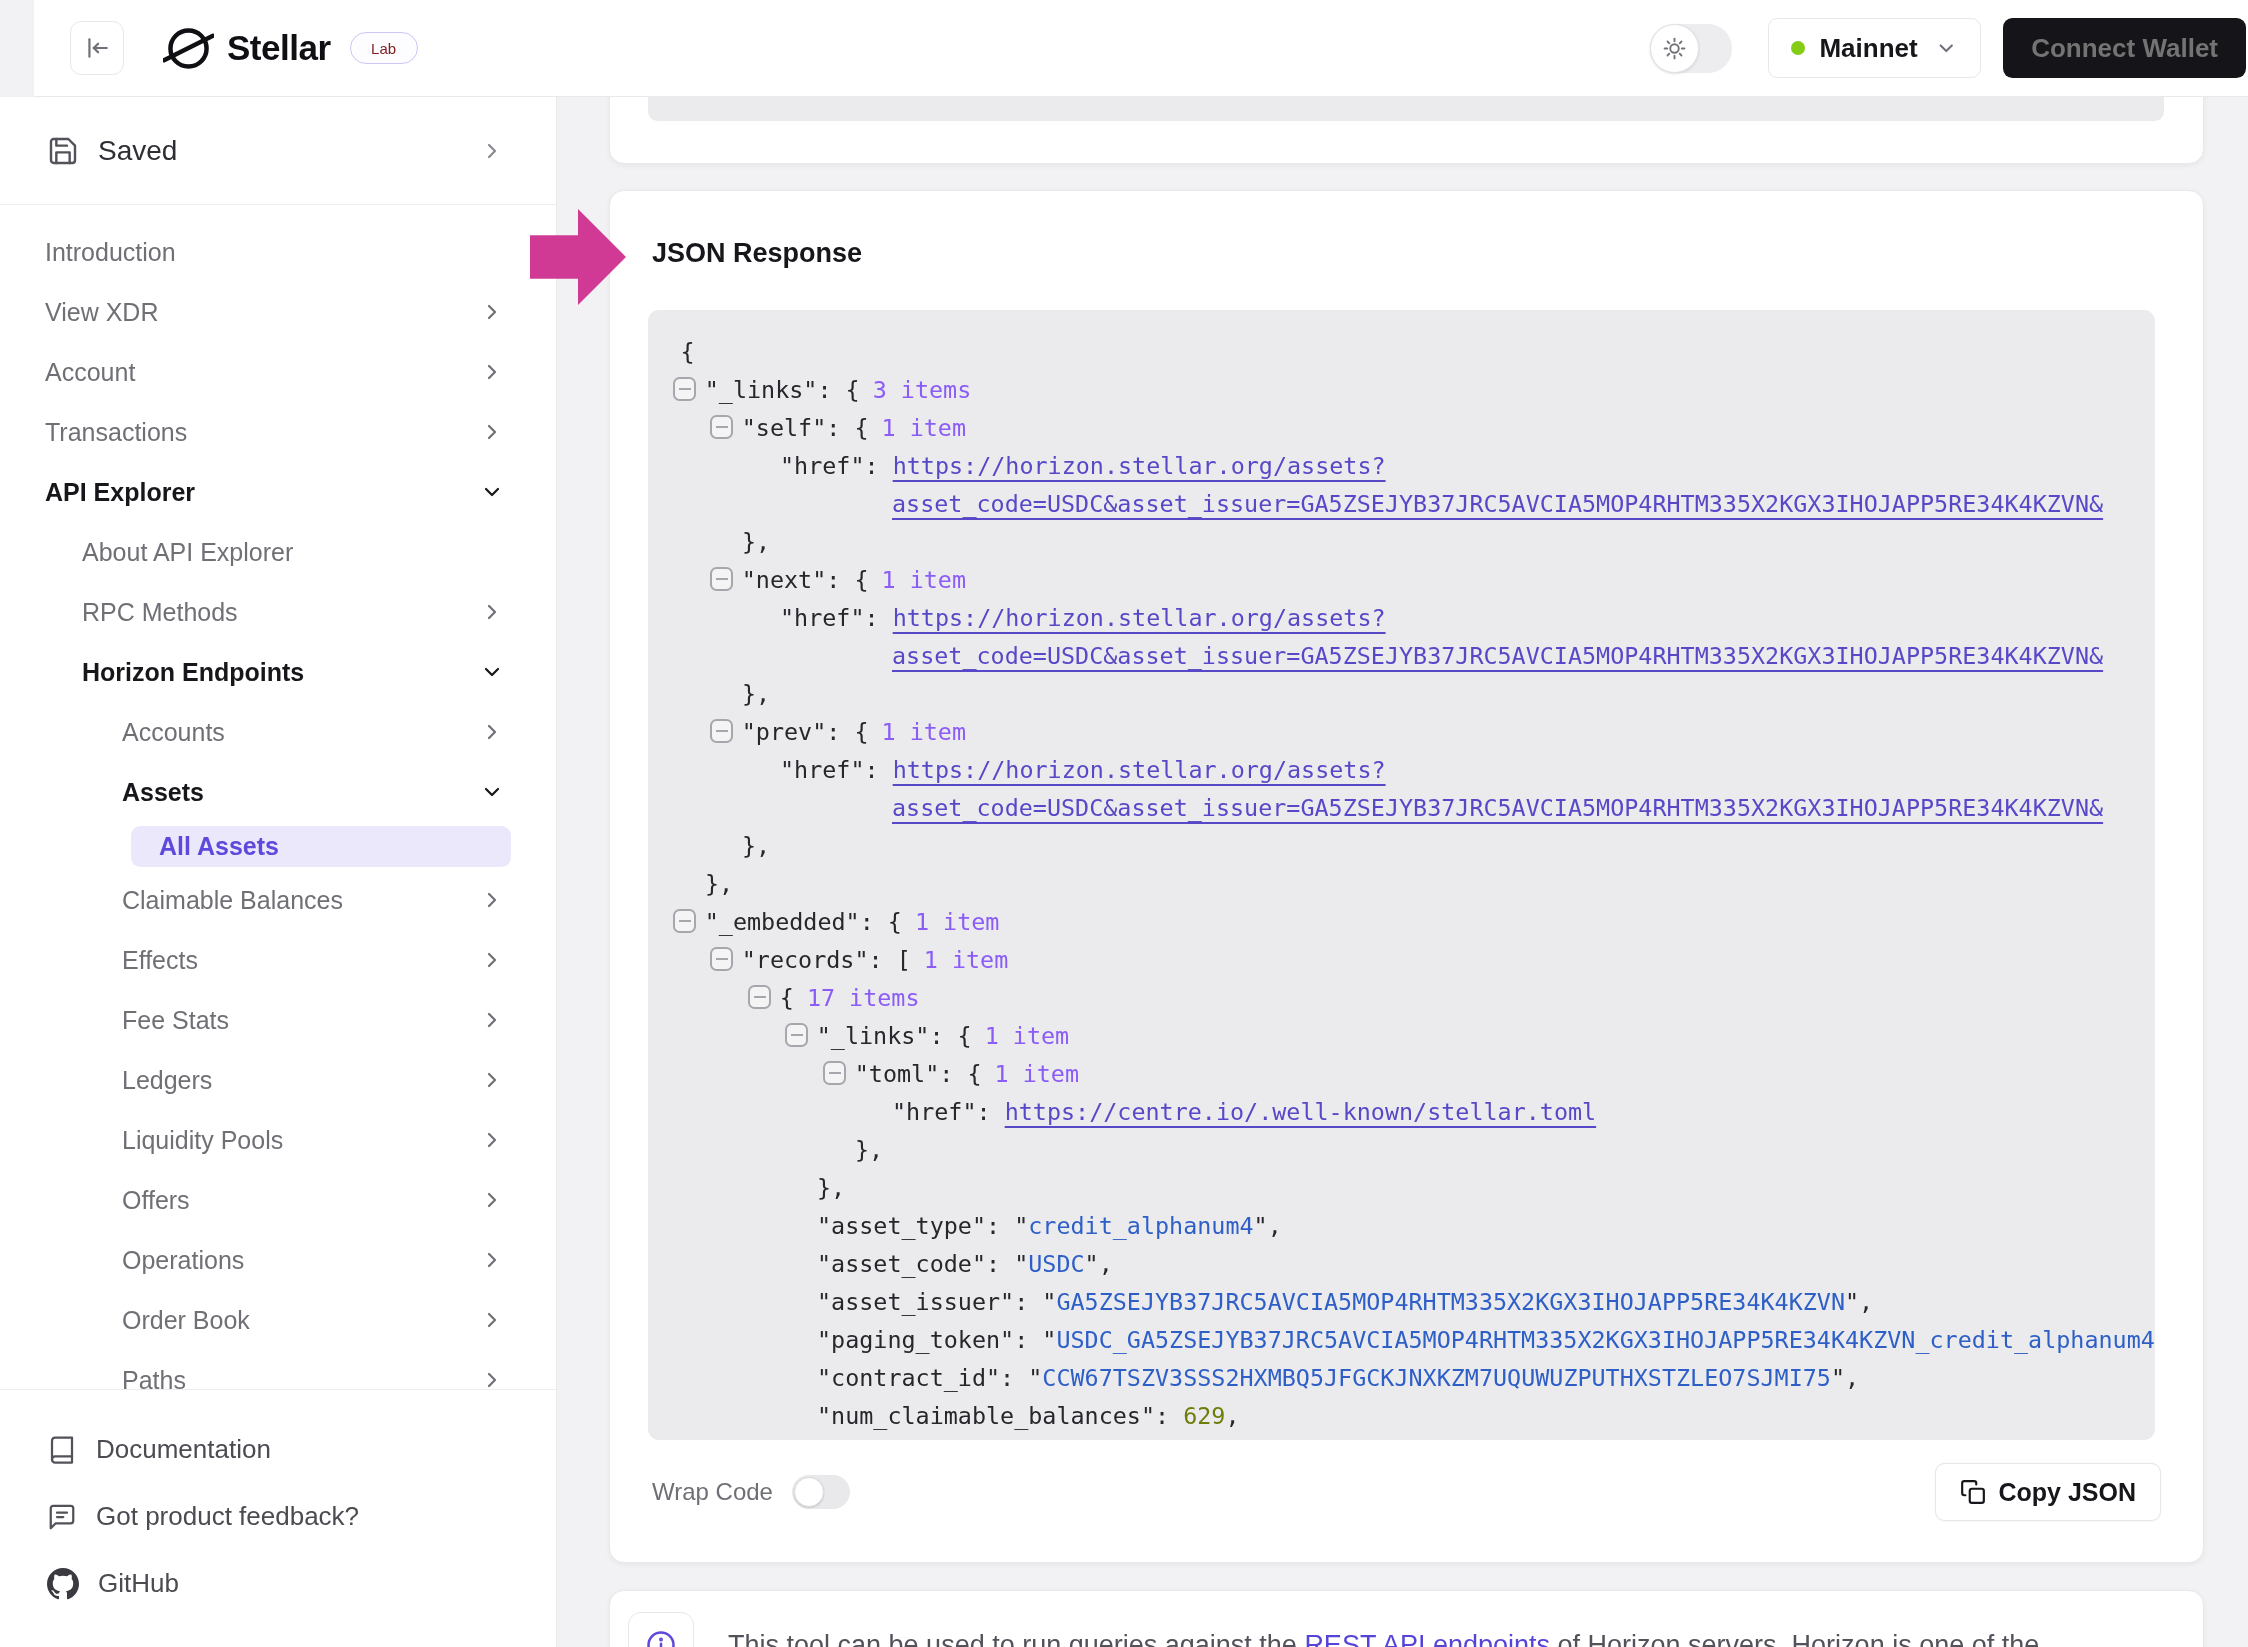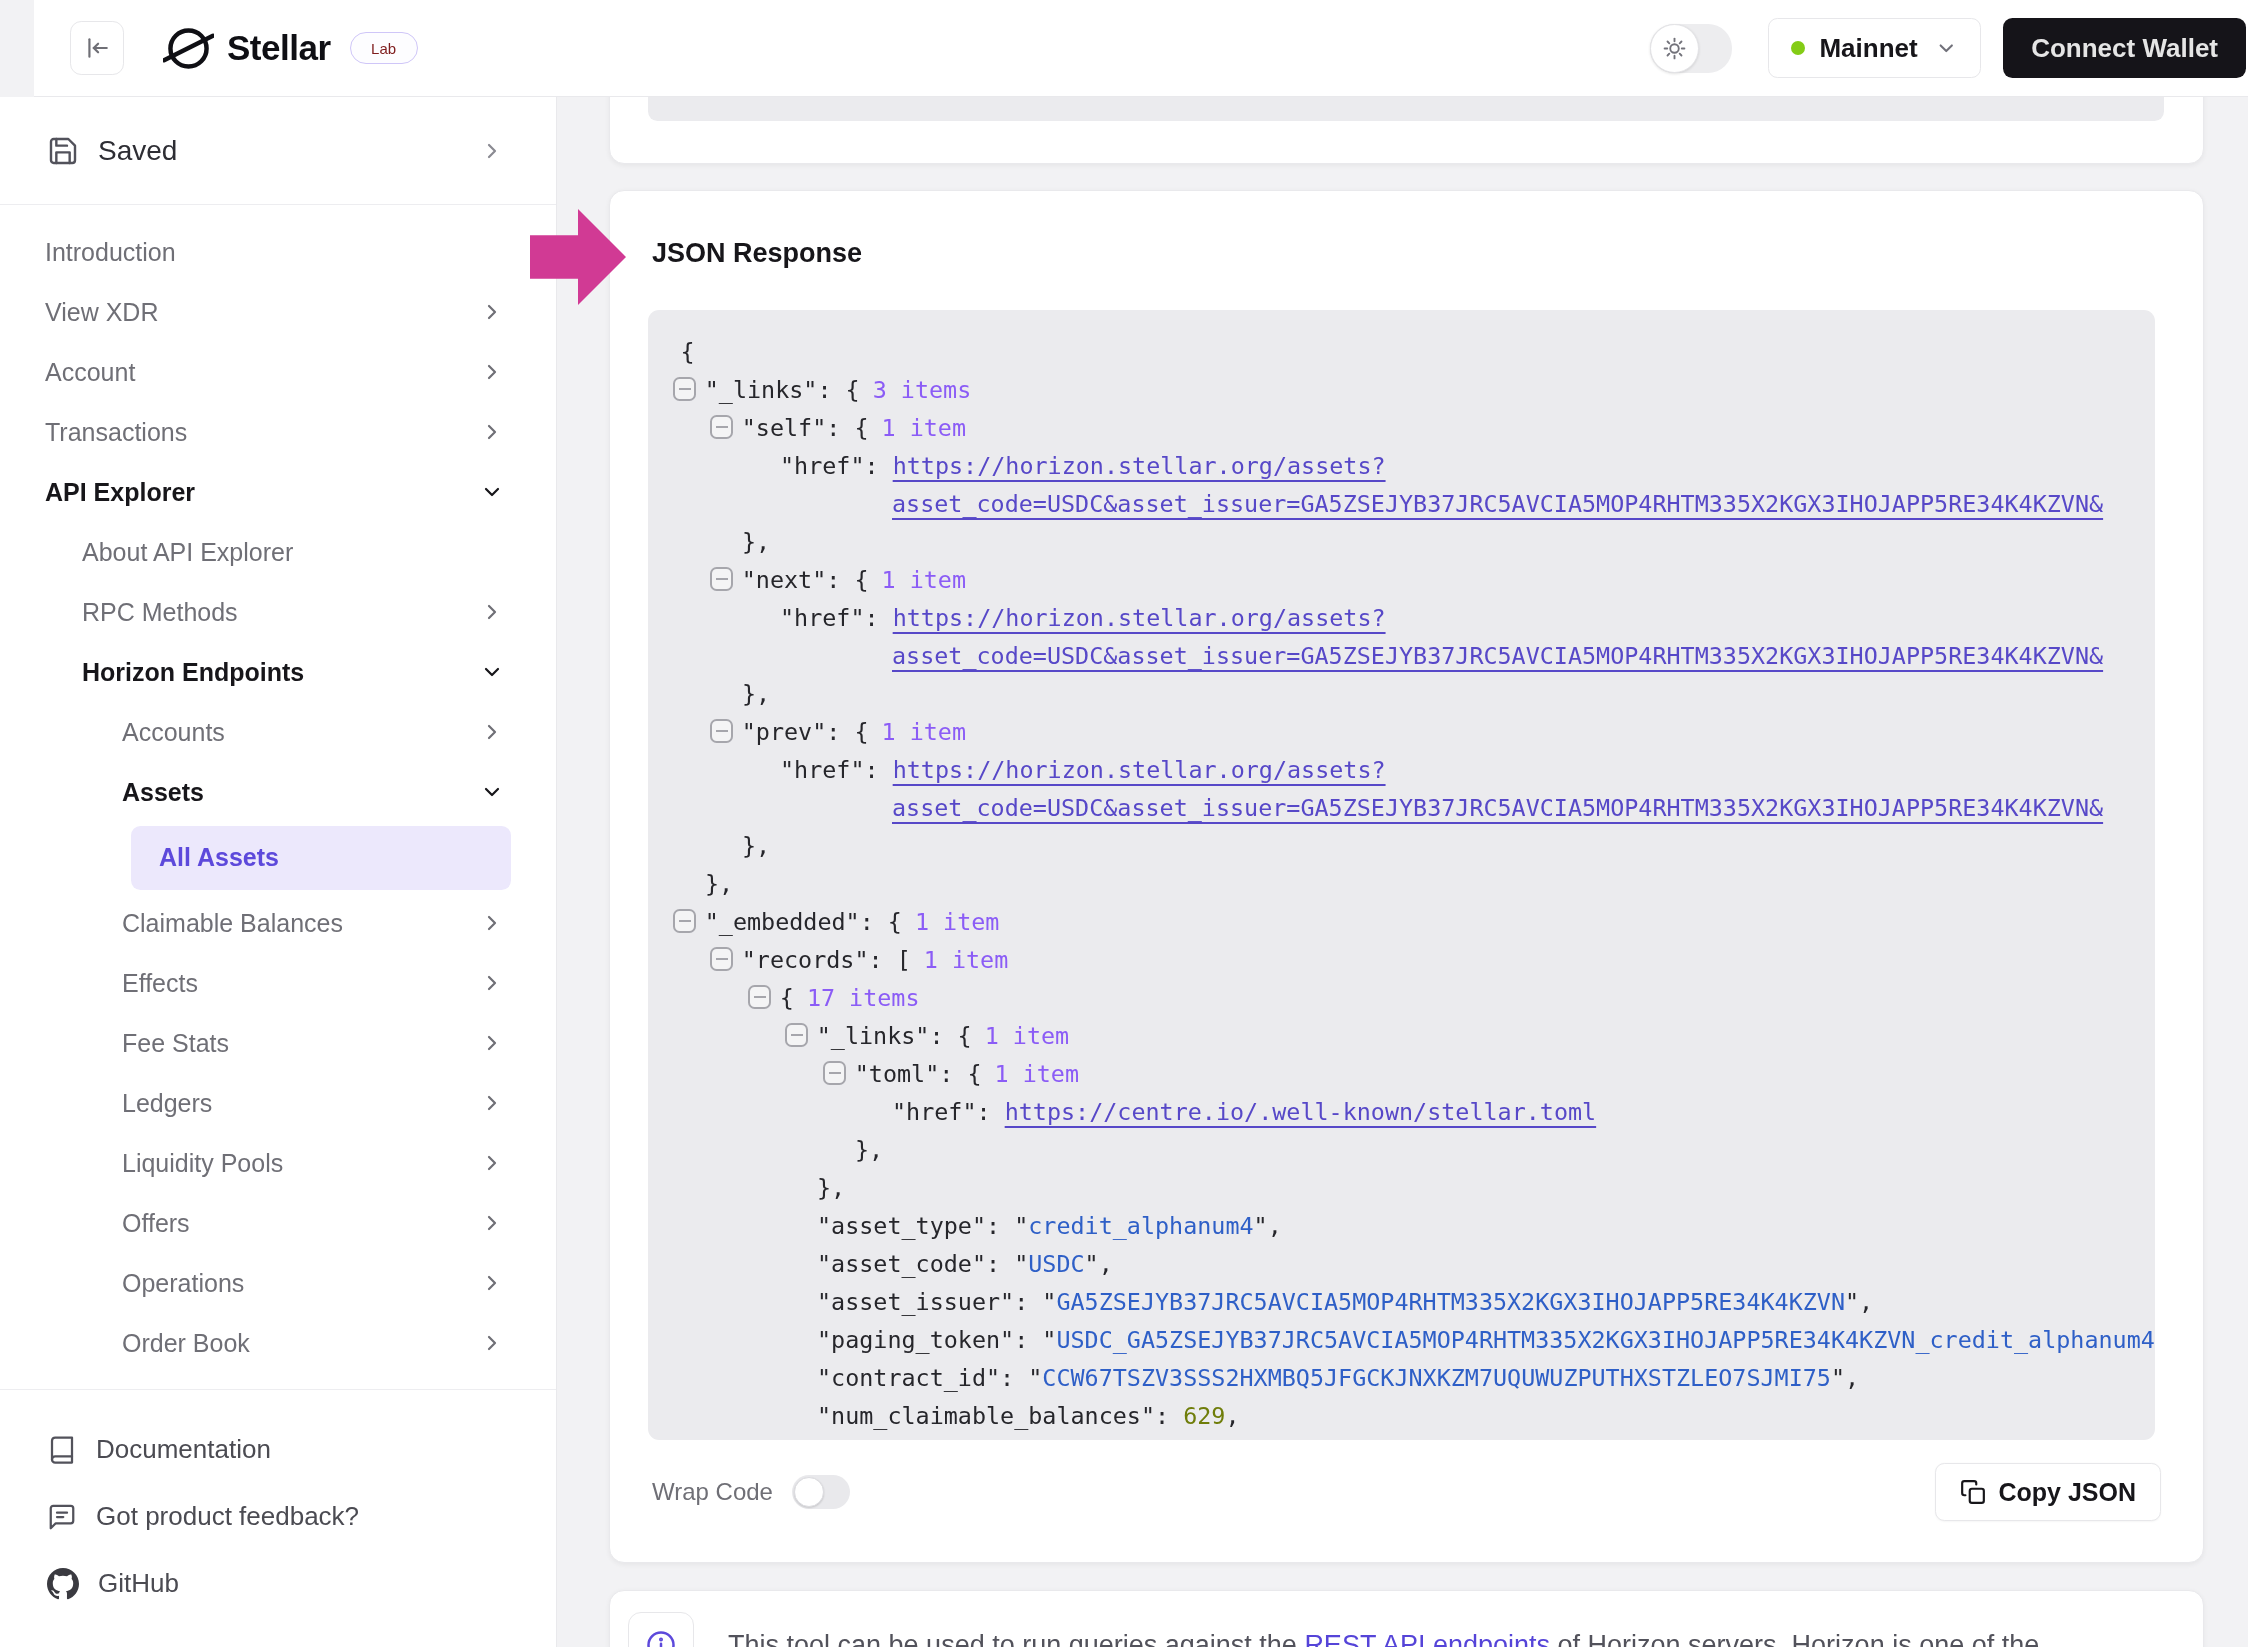--- a/index.html
+++ b/index.html
@@ -18,38 +18,38 @@
   .topbar-right { margin-left:auto; margin-right:37px; display:flex; align-items:center; }
   .theme-toggle { width:82px; height:49px; border-radius:24px; background:#ededef; position:relative; cursor:pointer; }
   .theme-knob { position:absolute; left:0; top:0; width:49px; height:49px; border-radius:50%;
                 background:#fff; border:0.9px solid #e3e3e6; box-shadow:0 0.9px 2.8px rgba(0,0,0,.12);
                 display:flex; align-items:center; justify-content:center; }
   .network-btn { margin-left:36px; height:60px; border:1.9px solid #e7e7ea; border-radius:9.4px; background:#fff;
                  display:flex; align-items:center; padding:0 22.5px; cursor:pointer; }
   .net-dot { width:14px; height:14px; border-radius:50%; background:#84cc16; margin-right:14px; }
   .network-btn .lbl { font-size:26px; font-weight:600; color:#17161a; }
   .network-btn .chevdn { margin-left:17px; display:flex; }
-  .connect-btn { margin-left:22.5px; height:60px; border-radius:9.4px; background:#151419; color:#e5e5e5;
+  .connect-btn { margin-left:22.5px; height:60px; border-radius:9.4px; background:#151419; color:#737373;
                  font-size:26px; font-weight:600; display:flex; align-items:center; padding:0 28px;
                  border:none; cursor:pointer; font-family:inherit; }
 
   
   .sidebar { position:absolute; top:97px; left:0; width:557px; height:1550px; background:#fff;
              border-right:1.9px solid #e9e9ec; z-index:20; }
   .saved-row { height:108px; display:flex; align-items:center; padding:0 52px 0 47px;
                border-bottom:1.9px solid #ededf0; cursor:pointer; }
   .saved-row .lbl { font-size:28px; color:#2e2e34; margin-left:19px; }
   .saved-row .chev { margin-left:auto; color:#8a8a92; display:flex; }
   .nav-list { position:absolute; top:110px; bottom:258px; left:0; right:0; overflow:hidden; padding-top:15px; }
   .nav-row { height:60px; display:flex; align-items:center; font-size:25px; color:#6f6f76;
              position:relative; cursor:pointer; }
   .nav-row .chev { position:absolute; right:52px; display:flex; }
   .lv1 { padding-left:45px; } .lv2 { padding-left:82px; } .lv3 { padding-left:122px; }
   .sec { color:#17161a; font-weight:600; }
-  .nav-row.active { margin-left:131px; width:380px; height:64px; margin-top:3.7px; margin-bottom:3.4px;
+  .nav-row.active { margin-left:131px; width:380px; height:41px; margin-top:3.7px; margin-bottom:3.4px;
                     background:#ece8fc; border-radius:9.4px; padding-left:28px;
                     color:#5d49db; font-weight:700; }
   .side-footer { position:absolute; bottom:0; left:0; right:0; height:258px; background:#fff;
                  border-top:1.9px solid #ededf0; padding:26px 0 0 47px; }
   .foot-row { height:67px; display:flex; align-items:center; font-size:26px; color:#4b4b52; cursor:pointer; }
   .foot-row .lbl { margin-left:19px; }
 
   
   .content { position:absolute; left:557px; top:97px; right:0; bottom:0; }
   .card { position:absolute; left:52px; width:1595px; background:#fff; border:1.9px solid #e9e9ec;

